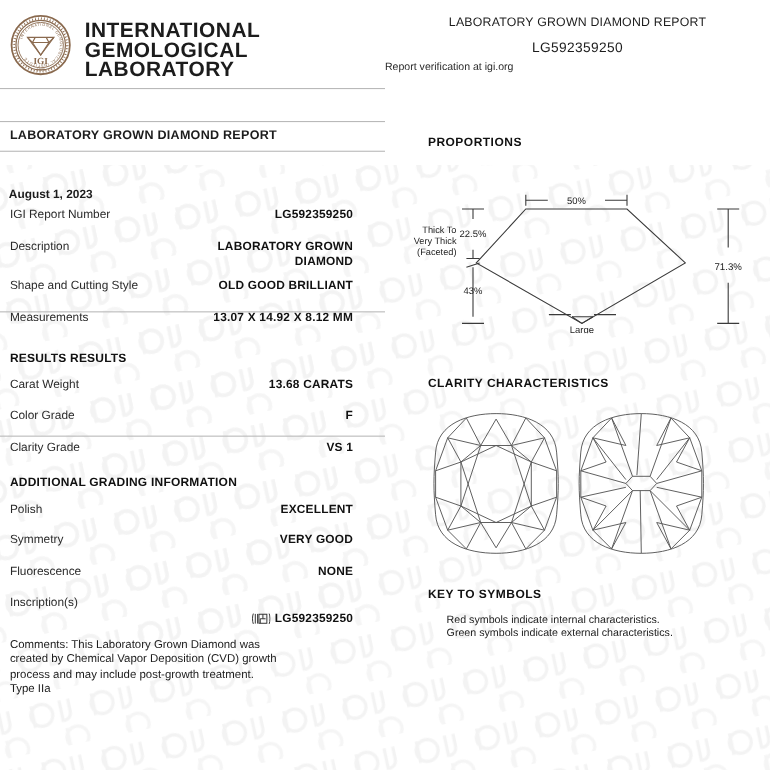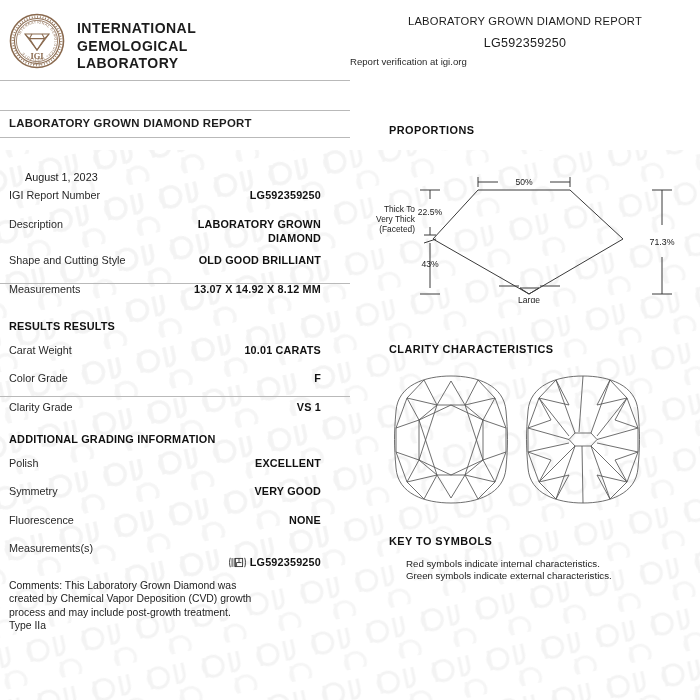--- a/index.html
+++ b/index.html
@@ -41,21 +41,21 @@
     width: 700px; height: 84px;
   }
   #logo-wrap {
     position: absolute;
     left: 8px; top: 11px;
     width: 58px; height: 60px;
   }
   #brand-name {
     position: absolute;
     left: 77px; top: 20px;
-    font-size: 14px;
+    font-size: 19px;
     font-weight: bold;
     letter-spacing: 0.45px;
     line-height: 17.5px;
     color: #1c1c1c;
   }
   #brand-name div { white-space: nowrap; }
 
   #report-title-top {
     position: absolute;
     left: 350px; top: 15px;
@@ -111,23 +111,24 @@
   #left-col {
     position: absolute;
     left: 0; top: 166px;
     width: 330px;
   }
 
   .date-line {
     position: relative;
     height: 22px;
     font-size: 10.8px;
-    padding-left: 25px;
+    padding-left: 8px;
     color: #1c1c1c;
     line-height: 22px;
+    font-weight: bold;
   }
 
   .row {
     position: relative;
     display: flex;
     justify-content: space-between;
     align-items: flex-start;
     padding: 0 9px 0 9px;
     font-size: 10.8px;
     line-height: 14px;
@@ -366,21 +367,21 @@
         <span class="lbl">Measurements</span>
         <span class="val">13.07 X 14.92 X 8.12 MM</span>
       </div>
 
       <div class="hrule" style="left:0; top:117px; width:350px;"></div>
 
       <div class="sec-head" style="margin-top:18px;">RESULTS RESULTS</div>
 
       <div class="row">
         <span class="lbl">Carat Weight</span>
-        <span class="val">10.01 CARATS</span>
+        <span class="val">13.68 CARATS</span>
       </div>
 
       <div class="row">
         <span class="lbl">Color Grade</span>
         <span class="val">F</span>
       </div>
 
       <div class="row">
         <span class="lbl">Clarity Grade</span>
         <span class="val">VS 1</span>
@@ -399,21 +400,21 @@
         <span class="lbl">Symmetry</span>
         <span class="val">VERY GOOD</span>
       </div>
 
       <div class="row">
         <span class="lbl">Fluorescence</span>
         <span class="val">NONE</span>
       </div>
 
       <div class="row">
-        <span class="lbl">Measurements(s)</span>
+        <span class="lbl">Inscription(s)</span>
         <span class="val">
           <span class="inscr-val">
             <svg width="17" height="11" viewBox="0 0 17 11" style="vertical-align:-1px;">
               <g fill="none" stroke="#333" stroke-width="0.9">
                 <path d="M1.3 0.8 C0.3 3.2 0.3 7.8 1.3 10.2"></path>
                 <path d="M3.1 1.1 L3.1 9.9"></path>
                 <path d="M5.2 1.1 L5.2 9.9"></path>
                 <rect x="6.4" y="1.4" width="7.2" height="8.2"></rect>
                 <path d="M10 1.4 L10 5.5 L12.4 5.5"></path>
                 <path d="M7.6 9.6 L7.6 5.5 L10 5.5"></path>

